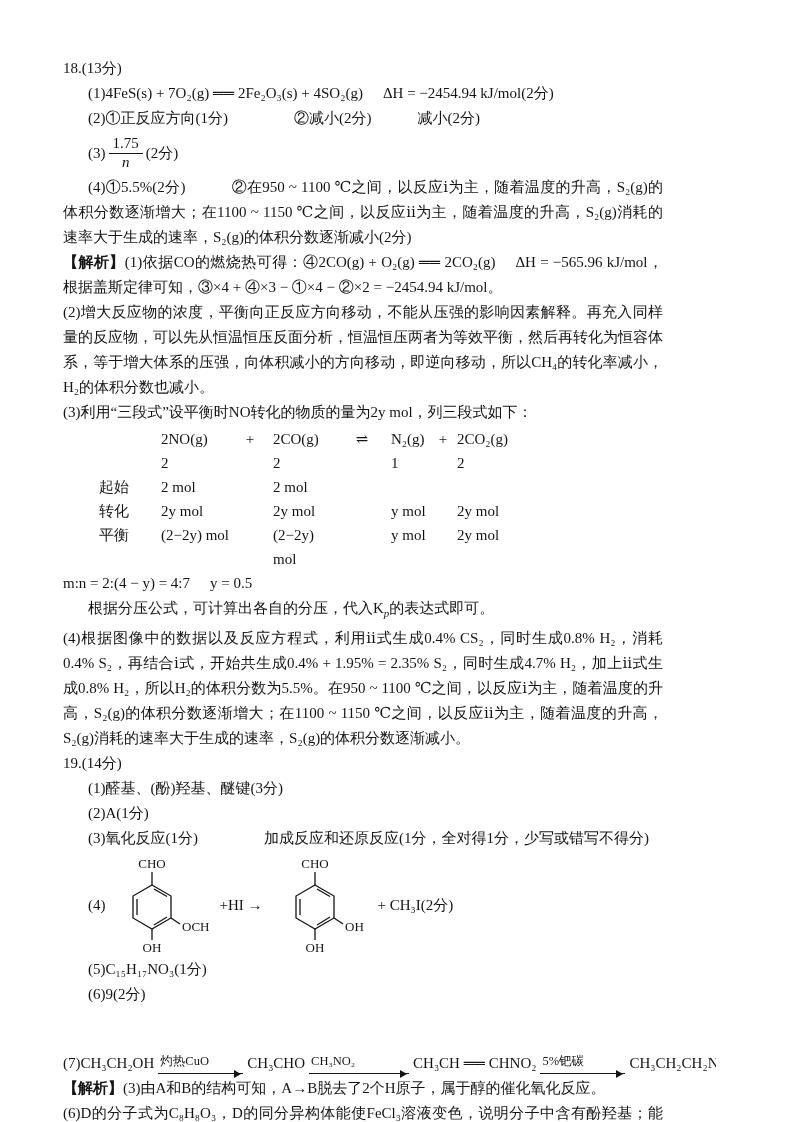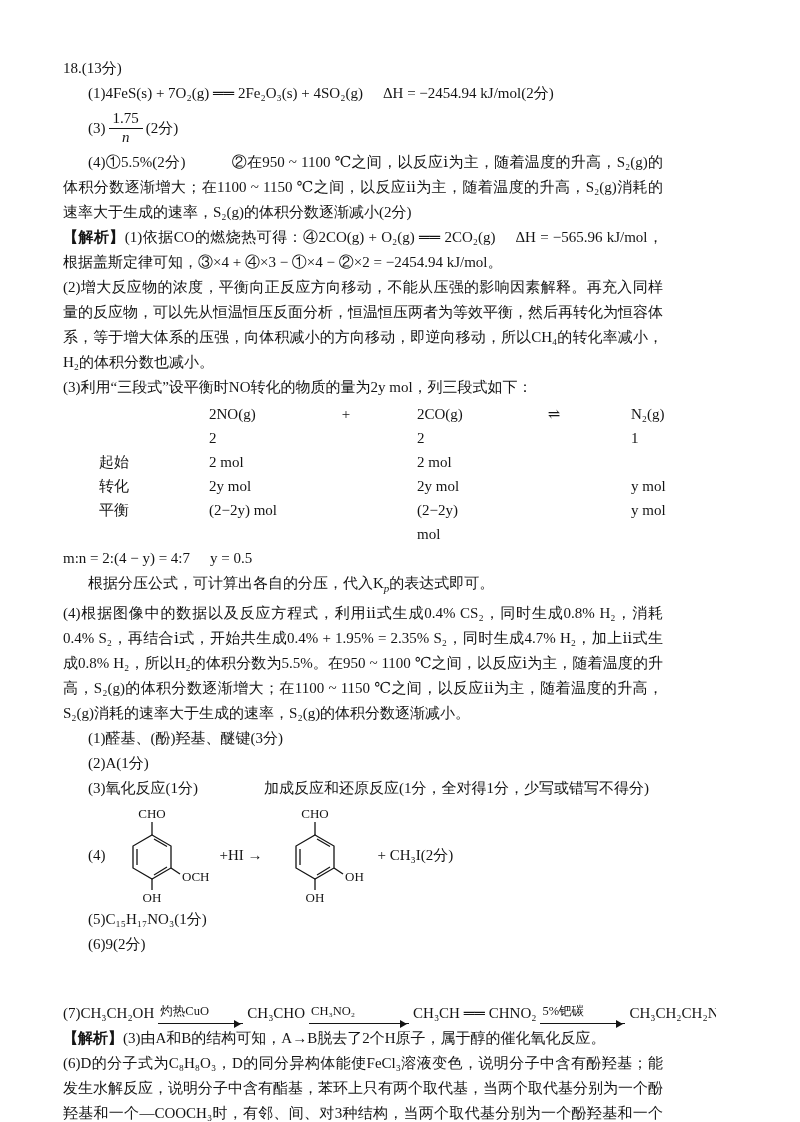--- a/index.html
+++ b/index.html
@@ -24,21 +24,21 @@
   .gap-s { display:inline-block; width:20px; }
   .gap-m { display:inline-block; width:46px; }
   .gap-l { display:inline-block; width:66px; }
   
   .frac-line { height:44px; display:flex; align-items:center; padding-left:25px; }
   .frac { display:inline-block; text-align:center; margin:0 3px; vertical-align:middle; }
   .frac .num { display:block; border-bottom:1.2px solid #141414; padding:0 4px 1px; line-height:17px; }
   .frac .den { display:block; line-height:17px; font-style:italic; }
   
   .tbl { margin:2px 0 0 30px; }
-  .trow { display:grid; grid-template-columns:62px 78px 34px 72px 46px 50px 16px 84px; line-height:24px;gap:48px; }
+  .trow { display:grid; grid-template-columns:62px 78px 34px 72px 46px 50px 16px 84px; line-height:24px; }
   .trow span { text-align:left; padding-left:6px; }
   .trow .cc { text-align:center; padding-left:0; }
   
   sub { font-size:11px; font-style:italic; }
   
   .structrow { display:flex; align-items:center; margin:4px 0 2px 0; height:100px; }
   .structrow .pre { margin:0 4px 0 25px; }
   .structrow .mid { margin:0 10px; }
   .structrow .post { margin-left:10px; }
   svg text { font-family:"Liberation Serif","DejaVu Serif",serif; font-size:13px; fill:#141414; }
@@ -58,20 +58,23 @@
 
 <div class="page">
 
   <section>
     <p class="line">18.(13分)</p>
 
     <p class="line ind">
       <span>(1)4FeS(s) + 7O₂(g) ══ 2Fe₂O₃(s) + 4SO₂(g)</span><span class="gap-s"></span><span>ΔH = −2454.94 kJ/mol(2分)</span>
     </p>
 
+    <p class="line ind">
+      <span>(2)①正反应方向(1分)</span><span class="gap-l"></span><span>②减小(2分)</span><span class="gap-m"></span><span>减小(2分)</span>
+    </p>
 
     <p class="line frac-line">
       <span>(3)</span>
         <span class="frac">
           <span class="num">1.75</span>
           <span class="den">n</span>
         </span>
         <span>(2分)</span>
     </p>
 
@@ -144,20 +147,21 @@
     </p>
 
     <p class="line ind">
       <span>根据分压公式，可计算出各自的分压，代入K</span><sub>p</sub><span>的表达式即可。</span>
     </p>
 
     <p class="para">(4)根据图像中的数据以及反应方程式，利用ⅱ式生成0.4% CS₂，同时生成0.8% H₂，消耗0.4% S₂，再结合ⅰ式，开始共生成0.4% + 1.95% = 2.35% S₂，同时生成4.7% H₂，加上ⅱ式生成0.8% H₂，所以H₂的体积分数为5.5%。在950 ~ 1100 ℃之间，以反应ⅰ为主，随着温度的升高，S₂(g)的体积分数逐渐增大；在1100 ~ 1150 ℃之间，以反应ⅱ为主，随着温度的升高，S₂(g)消耗的速率大于生成的速率，S₂(g)的体积分数逐渐减小。</p>
   </section>
 
   <section>
+    <p class="line">19.(14分)</p>
     <p class="line ind">(1)醛基、(酚)羟基、醚键(3分)</p>
     <p class="line ind">(2)A(1分)</p>
     <p class="line ind">
       <span>(3)氧化反应(1分)</span><span class="gap-l"></span><span>加成反应和还原反应(1分，全对得1分，少写或错写不得分)</span>
     </p>
 
     <div class="structrow">
       <span class="pre">(4)</span>
 
       <svg width="100" height="100" viewBox="0 0 100 100">

